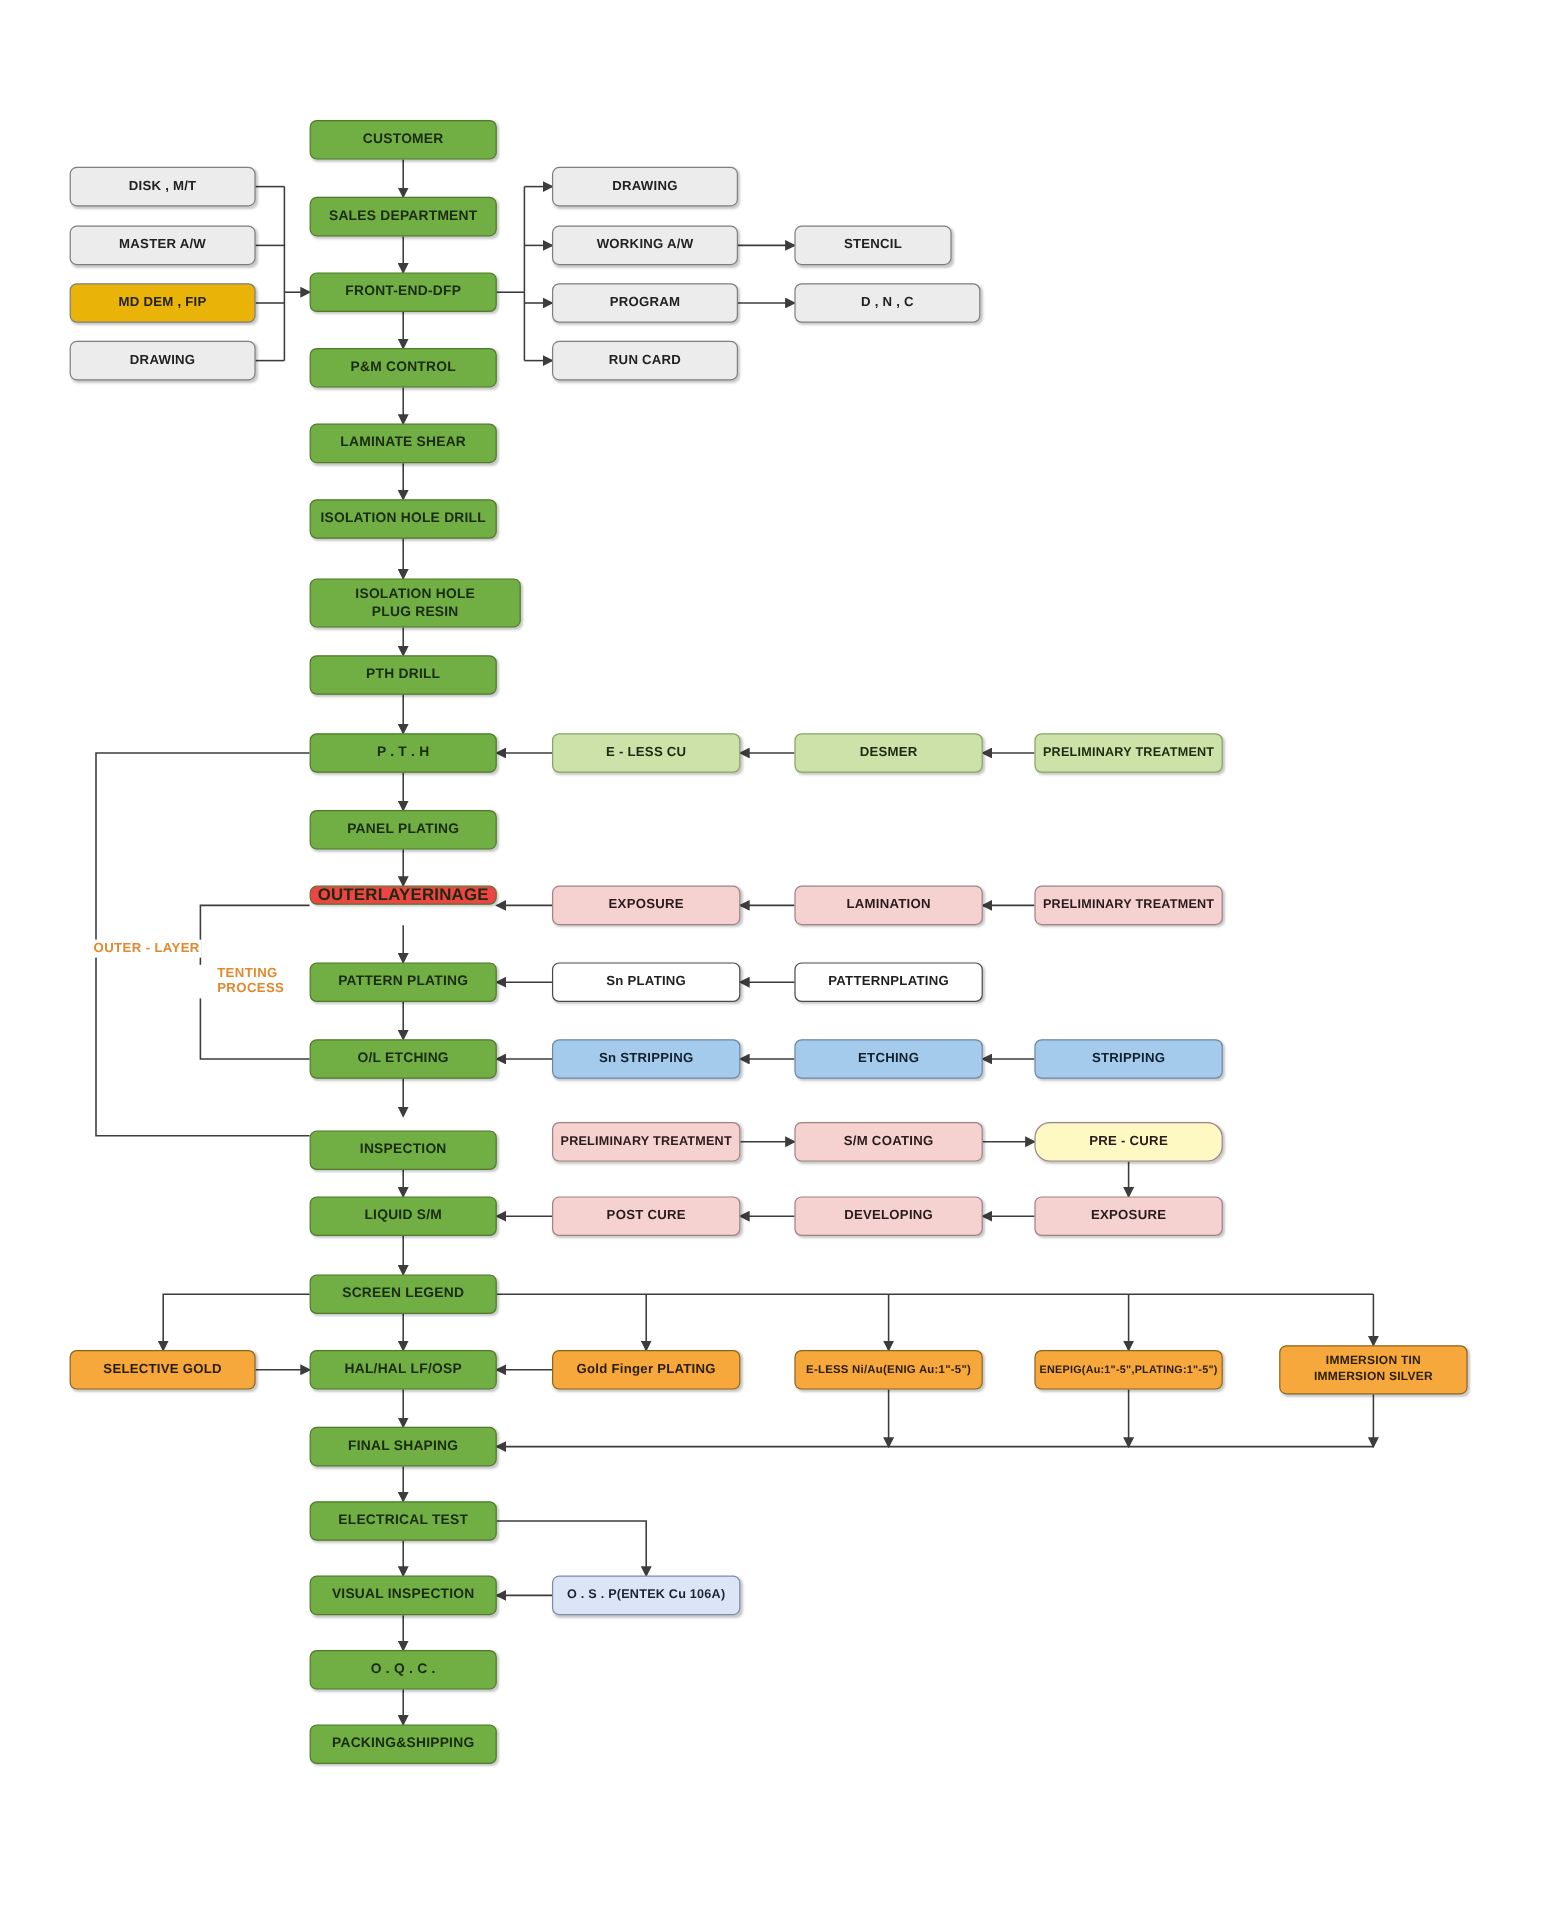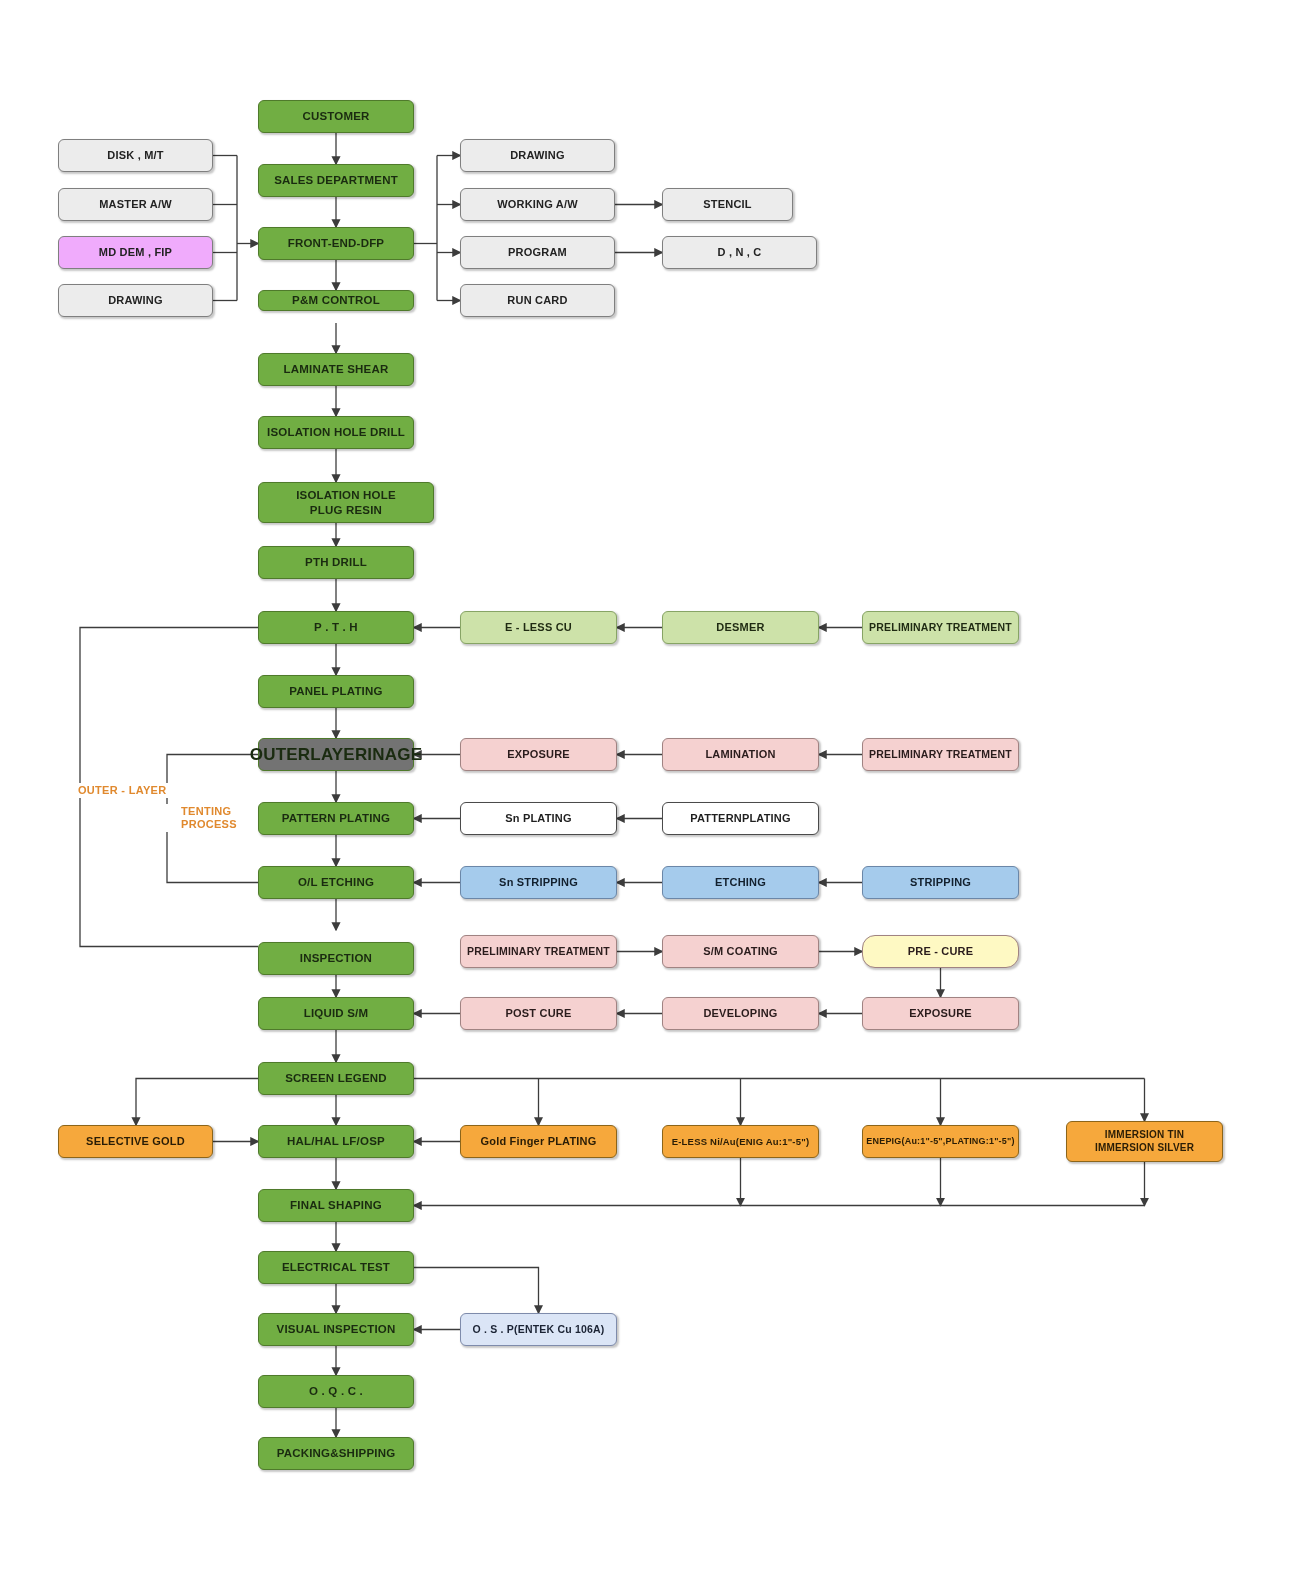--- a/index.html
+++ b/index.html
@@ -120,21 +120,21 @@
     </svg>
 <div class="node" style="left: 258px; top: 100px; width: 156px; height: 33px; background: rgb(113, 174, 67); border-color: rgb(79, 122, 43); color: rgb(26, 43, 16); font-size: 11.5px;">
       <div class="ln">CUSTOMER</div>
     </div>
     <div class="node" style="left: 258px; top: 164px; width: 156px; height: 33px; background: rgb(113, 174, 67); border-color: rgb(79, 122, 43); color: rgb(26, 43, 16); font-size: 11.5px;">
       <div class="ln">SALES DEPARTMENT</div>
     </div>
     <div class="node" style="left: 258px; top: 227px; width: 156px; height: 33px; background: rgb(113, 174, 67); border-color: rgb(79, 122, 43); color: rgb(26, 43, 16); font-size: 11.5px;">
       <div class="ln">FRONT-END-DFP</div>
     </div>
-    <div class="node" style="left: 258px; top: 290px; width: 156px; height: 21px; background: rgb(113, 174, 67); border-color: rgb(79, 122, 43); color: rgb(26, 43, 16); font-size: 11.5px;">
+    <div class="node" style="left: 258px; top: 290px; width: 156px; height: 33px; background: rgb(113, 174, 67); border-color: rgb(79, 122, 43); color: rgb(26, 43, 16); font-size: 11.5px;">
       <div class="ln">P&amp;M  CONTROL</div>
     </div>
     <div class="node" style="left: 258px; top: 353px; width: 156px; height: 33px; background: rgb(113, 174, 67); border-color: rgb(79, 122, 43); color: rgb(26, 43, 16); font-size: 11.5px;">
       <div class="ln">LAMINATE  SHEAR</div>
     </div>
     <div class="node" style="left: 258px; top: 416px; width: 156px; height: 33px; background: rgb(113, 174, 67); border-color: rgb(79, 122, 43); color: rgb(26, 43, 16); font-size: 11.5px;">
       <div class="ln">ISOLATION HOLE DRILL</div>
     </div>
     <div class="node" style="left: 258px; top: 482px; width: 176px; height: 41px; background: rgb(113, 174, 67); border-color: rgb(79, 122, 43); color: rgb(26, 43, 16); font-size: 11.5px;">
       <div class="ln">ISOLATION HOLE</div>
@@ -142,21 +142,21 @@
     </div>
     <div class="node" style="left: 258px; top: 546px; width: 156px; height: 33px; background: rgb(113, 174, 67); border-color: rgb(79, 122, 43); color: rgb(26, 43, 16); font-size: 11.5px;">
       <div class="ln">PTH DRILL</div>
     </div>
     <div class="node" style="left: 258px; top: 611px; width: 156px; height: 33px; background: rgb(113, 174, 67); border-color: rgb(79, 122, 43); color: rgb(26, 43, 16); font-size: 11.5px;">
       <div class="ln">P . T . H</div>
     </div>
     <div class="node" style="left: 258px; top: 675px; width: 156px; height: 33px; background: rgb(113, 174, 67); border-color: rgb(79, 122, 43); color: rgb(26, 43, 16); font-size: 11.5px;">
       <div class="ln">PANEL  PLATING</div>
     </div>
-    <div class="node" style="left: 258px; top: 738px; width: 156px; height: 33px; background: #737373; border-color: rgb(79, 122, 43); color: rgb(26, 43, 16); font-size: 17px;">
+    <div class="node" style="left: 258px; top: 738px; width: 156px; height: 16px; background: #ef4444; border-color: rgb(79, 122, 43); color: rgb(26, 43, 16); font-size: 14px;">
       <div class="ln">OUTERLAYERINAGE</div>
     </div>
     <div class="node" style="left: 258px; top: 802px; width: 156px; height: 33px; background: rgb(113, 174, 67); border-color: rgb(79, 122, 43); color: rgb(26, 43, 16); font-size: 11.5px;">
       <div class="ln">PATTERN  PLATING</div>
     </div>
     <div class="node" style="left: 258px; top: 866px; width: 156px; height: 33px; background: rgb(113, 174, 67); border-color: rgb(79, 122, 43); color: rgb(26, 43, 16); font-size: 11.5px;">
       <div class="ln">O/L  ETCHING</div>
     </div>
     <div class="node" style="left: 258px; top: 930px; width: 156px; height: 33px; background: rgb(113, 174, 67); border-color: rgb(79, 122, 43); color: rgb(26, 43, 16); font-size: 11.5px; margin-top: 12px;">
       <div class="ln">INSPECTION</div>
@@ -184,21 +184,21 @@
     </div>
     <div class="node" style="left: 258px; top: 1437px; width: 156px; height: 33px; background: rgb(113, 174, 67); border-color: rgb(79, 122, 43); color: rgb(26, 43, 16); font-size: 11.5px;">
       <div class="ln">PACKING&amp;SHIPPING</div>
     </div>
     <div class="node" style="left: 58px; top: 139px; width: 155px; height: 33px; background: rgb(236, 236, 236); border-color: rgb(127, 127, 127); color: rgb(34, 34, 34); font-size: 11px;">
       <div class="ln">DISK , M/T</div>
     </div>
     <div class="node" style="left: 58px; top: 188px; width: 155px; height: 33px; background: rgb(236, 236, 236); border-color: rgb(127, 127, 127); color: rgb(34, 34, 34); font-size: 11px;">
       <div class="ln">MASTER  A/W</div>
     </div>
-    <div class="node" style="left: 58px; top: 236px; width: 155px; height: 33px; background: #f0abfc; border-color: rgb(127, 127, 127); color: rgb(34, 34, 34); font-size: 11px;">
+    <div class="node" style="left: 58px; top: 236px; width: 155px; height: 33px; background: #eab308; border-color: rgb(127, 127, 127); color: rgb(34, 34, 34); font-size: 11px;">
       <div class="ln">MD DEM , FIP</div>
     </div>
     <div class="node" style="left: 58px; top: 284px; width: 155px; height: 33px; background: rgb(236, 236, 236); border-color: rgb(127, 127, 127); color: rgb(34, 34, 34); font-size: 11px;">
       <div class="ln">DRAWING</div>
     </div>
     <div class="node" style="left: 460px; top: 139px; width: 155px; height: 33px; background: rgb(236, 236, 236); border-color: rgb(127, 127, 127); color: rgb(34, 34, 34); font-size: 11px;">
       <div class="ln">DRAWING</div>
     </div>
     <div class="node" style="left: 460px; top: 188px; width: 155px; height: 33px; background: rgb(236, 236, 236); border-color: rgb(127, 127, 127); color: rgb(34, 34, 34); font-size: 11px;">
       <div class="ln">WORKING  A/W</div>

